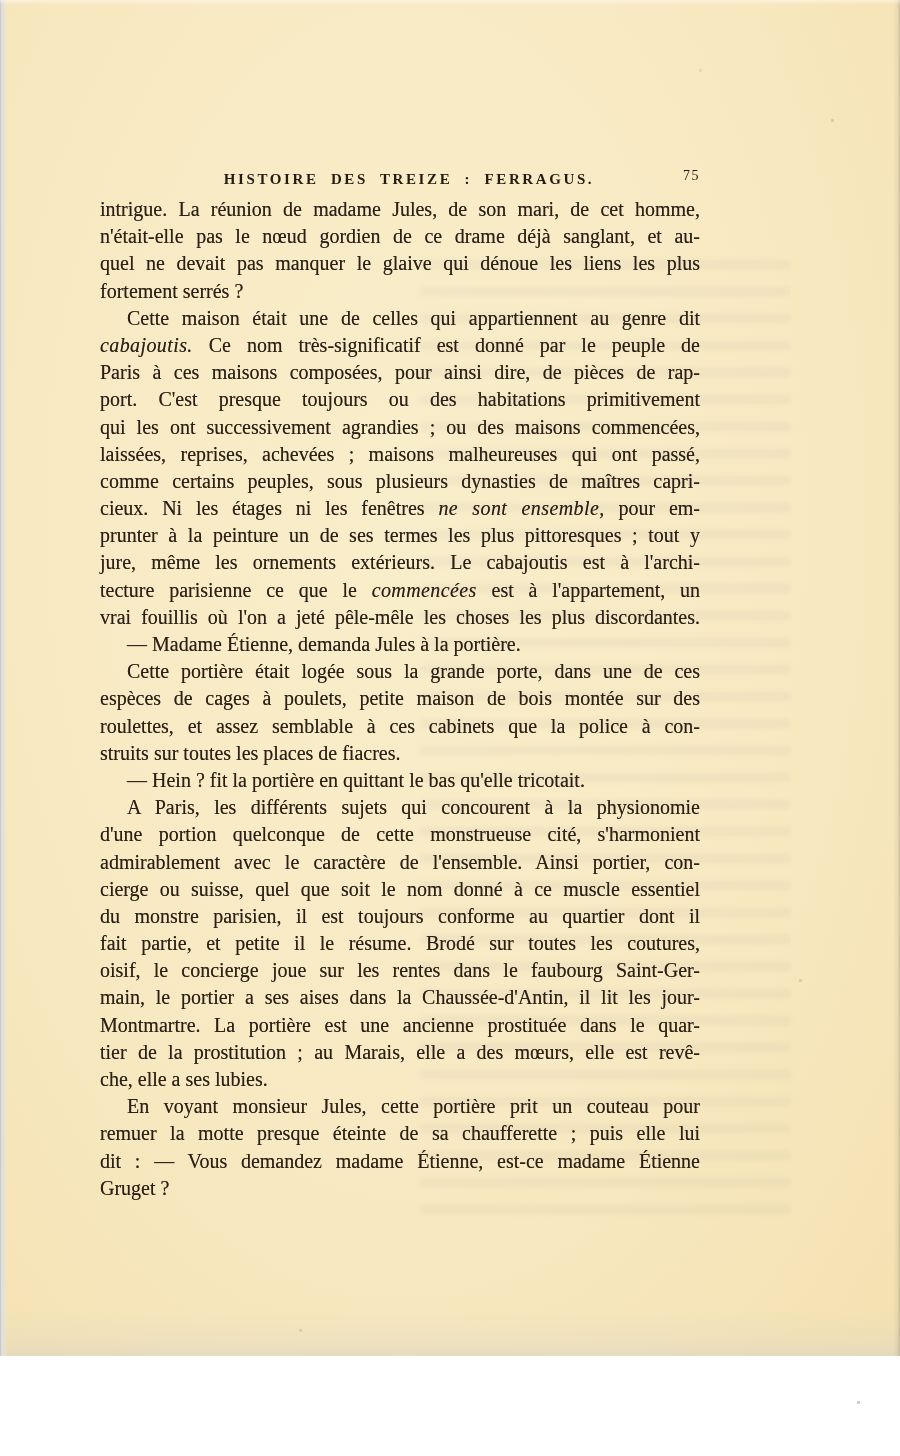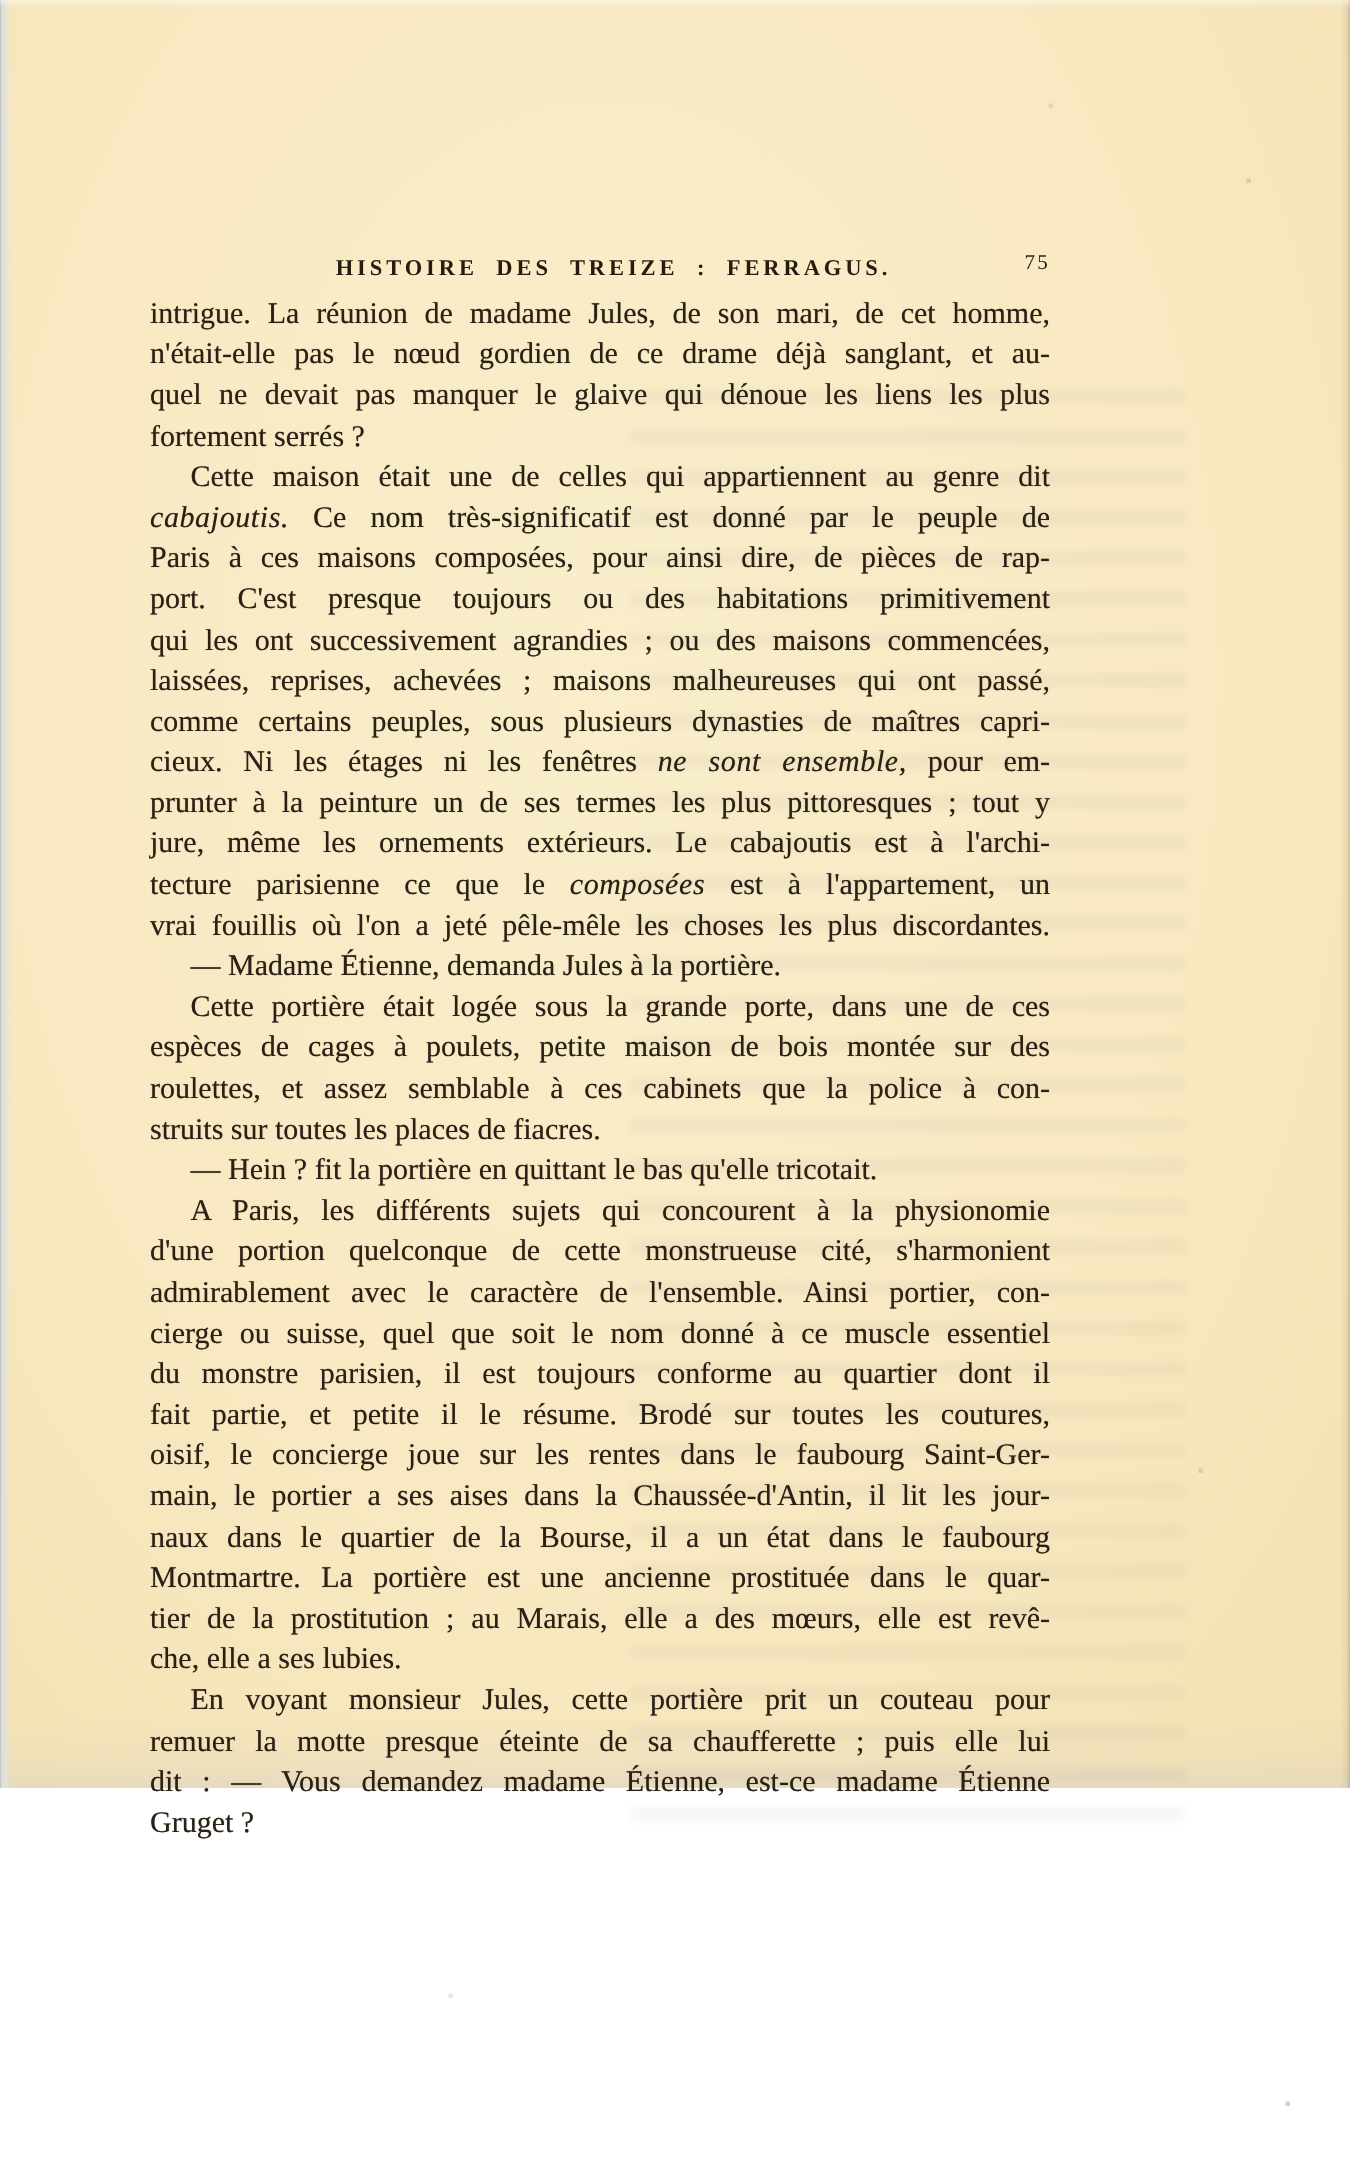--- a/index.html
+++ b/index.html
@@ -3,21 +3,21 @@
 <meta charset="utf-8">
 <style>
   html, body { margin: 0; padding: 0; }
   body {
     width: 900px; height: 1456px;
     font-family: "Liberation Serif", "DejaVu Serif", serif;
     overflow: hidden;
   }
   .page {
     position: relative;
-    width: 900px; height: 1192px;
+    width: 900px; height: 1356px;
     background:
       linear-gradient(180deg, rgba(255,255,255,0.45) 0px, rgba(255,255,255,0) 5px),
       linear-gradient(90deg, #b9b9b4 0px, #dddcd6 1px, #e4e2da 4px, rgba(228,226,218,0) 7px),
       linear-gradient(270deg, rgba(130,122,100,0.38) 0px, rgba(130,122,100,0.12) 2px, rgba(130,122,100,0) 7px),
       linear-gradient(0deg, rgba(216,211,196,0.55) 0px, rgba(216,211,196,0.25) 14px, rgba(216,211,196,0) 48px),
       radial-gradient(ellipse at 45% 38%, #f9eecb 0%, #f8e9c2 55%, #f4e1b1 100%);
   }
   
   .bleed {
     position: absolute; left: 420px; top: 260px; width: 370px; height: 960px;
@@ -98,21 +98,21 @@
         <div class="line indent"><span>Cette maison était une de celles qui appartiennent au genre dit</span></div>
         <div class="line"><span class="it">cabajoutis.</span><span> Ce nom très-significatif est donné par le peuple de</span></div>
         <div class="line"><span>Paris à ces maisons composées, pour ainsi dire, de pièces de rap-</span></div>
         <div class="line"><span>port. C'est presque toujours ou des habitations primitivement</span></div>
         <div class="line"><span>qui les ont successivement agrandies ; ou des maisons commencées,</span></div>
         <div class="line"><span>laissées, reprises, achevées ; maisons malheureuses qui ont passé,</span></div>
         <div class="line"><span>comme certains peuples, sous plusieurs dynasties de maîtres capri-</span></div>
         <div class="line"><span>cieux. Ni les étages ni les fenêtres </span><span class="it">ne sont ensemble,</span><span> pour em-</span></div>
         <div class="line"><span>prunter à la peinture un de ses termes les plus pittoresques ; tout y</span></div>
         <div class="line"><span>jure, même les ornements extérieurs. Le cabajoutis est à l'archi-</span></div>
-        <div class="line"><span>tecture parisienne ce que le </span><span class="it">composées</span><span> est à l'appartement, un</span></div>
+        <div class="line"><span>tecture parisienne ce que le </span><span class="it">commencées</span><span> est à l'appartement, un</span></div>
         <div class="line full-last"><span>vrai fouillis où l'on a jeté pêle-mêle les choses les plus discordantes.</span></div>
       </div>
       <div>
         <div class="line last indent"><span>— Madame Étienne, demanda Jules à la portière.</span></div>
       </div>
       <div>
         <div class="line indent"><span>Cette portière était logée sous la grande porte, dans une de ces</span></div>
         <div class="line"><span>espèces de cages à poulets, petite maison de bois montée sur des</span></div>
         <div class="line"><span>roulettes, et assez semblable à ces cabinets que la police à con-</span></div>
         <div class="line last"><span>struits sur toutes les places de fiacres.</span></div>
@@ -122,21 +122,20 @@
       </div>
       <div>
         <div class="line indent"><span>A Paris, les différents sujets qui concourent à la physionomie</span></div>
         <div class="line"><span>d'une portion quelconque de cette monstrueuse cité, s'harmonient</span></div>
         <div class="line"><span>admirablement avec le caractère de l'ensemble. Ainsi portier, con-</span></div>
         <div class="line"><span>cierge ou suisse, quel que soit le nom donné à ce muscle essentiel</span></div>
         <div class="line"><span>du monstre parisien, il est toujours conforme au quartier dont il</span></div>
         <div class="line"><span>fait partie, et petite il le résume. Brodé sur toutes les coutures,</span></div>
         <div class="line"><span>oisif, le concierge joue sur les rentes dans le faubourg Saint-Ger-</span></div>
         <div class="line"><span>main, le portier a ses aises dans la Chaussée-d'Antin, il lit les jour-</span></div>
-        <div class="line"><span>naux dans le quartier de la Bourse, il a un état dans le faubourg</span></div>
         <div class="line"><span>Montmartre. La portière est une ancienne prostituée dans le quar-</span></div>
         <div class="line"><span>tier de la prostitution ; au Marais, elle a des mœurs, elle est revê-</span></div>
         <div class="line last"><span>che, elle a ses lubies.</span></div>
       </div>
       <div>
         <div class="line indent"><span>En voyant monsieur Jules, cette portière prit un couteau pour</span></div>
         <div class="line"><span>remuer la motte presque éteinte de sa chaufferette ; puis elle lui</span></div>
         <div class="line"><span>dit : — Vous demandez madame Étienne, est-ce madame Étienne</span></div>
         <div class="line last"><span>Gruget ?</span></div>
       </div>

